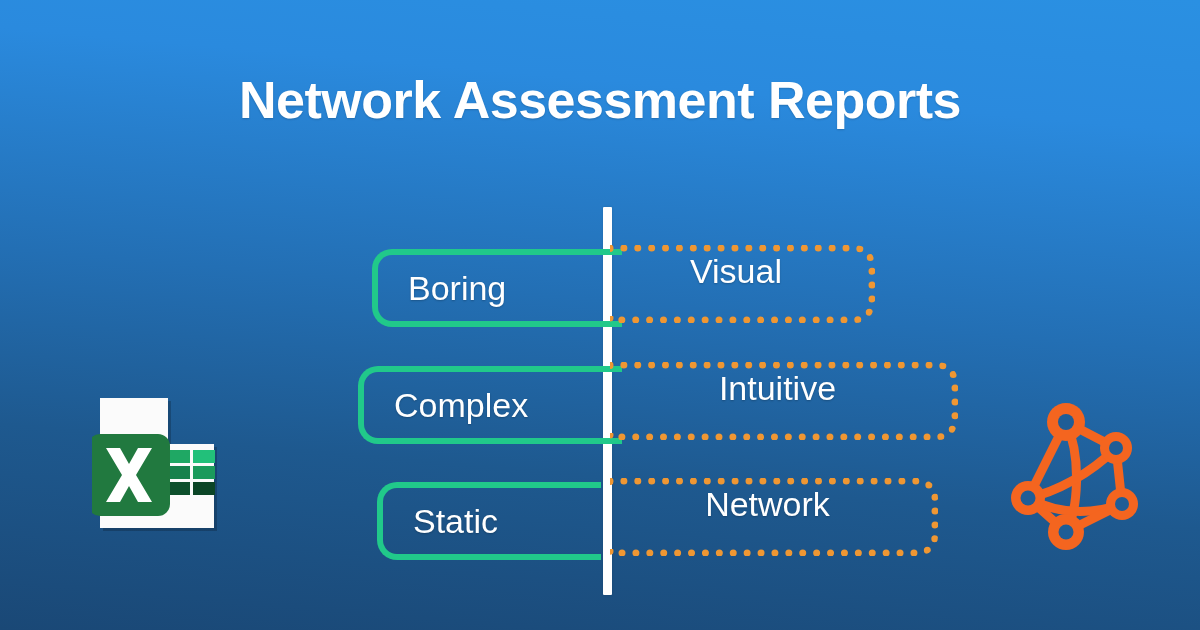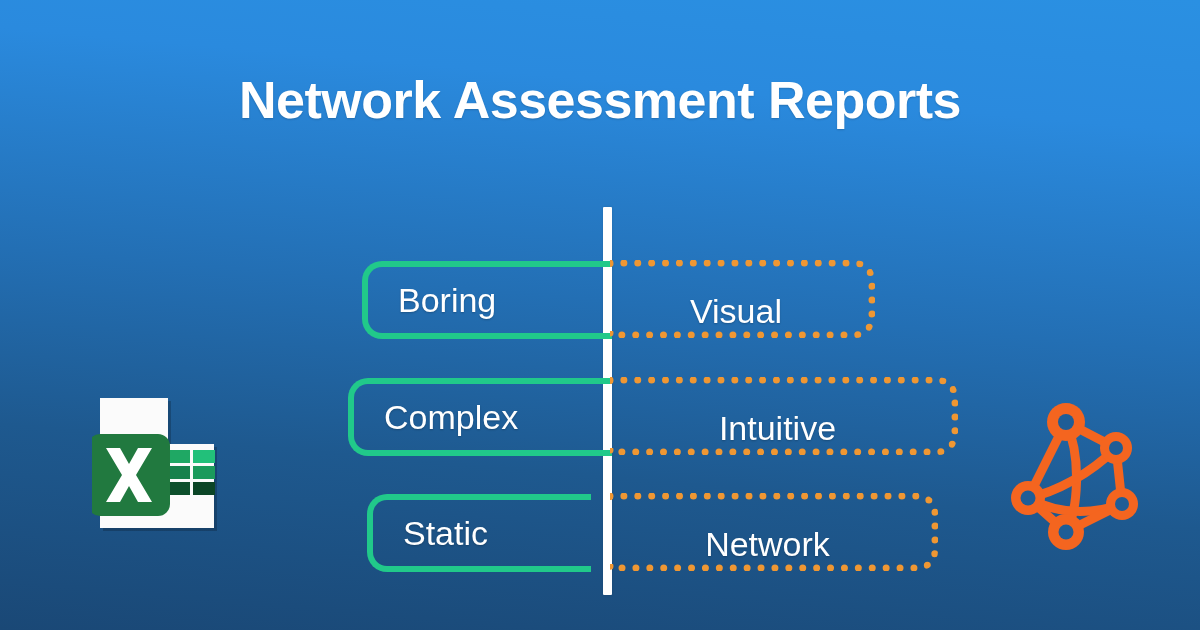--- a/index.html
+++ b/index.html
@@ -29,42 +29,42 @@
   }
 
   
   .row { position:absolute; height:78px; }
   .row-1 { top:245px; }
   .row-2 { top:362px; }
   .row-3 { top:478px; }
 
   
   .pill-left {
-    position:absolute; top:16px; height:78px;
+    position:absolute; top:4px; height:78px;
     border:6px solid #21c98a;
     border-radius:20px 0 0 20px;
     border-right:none;
-    display:flex; align-items:center;
+    display:flex; align-items:center;margin-left:10px;
   }
   .pill-left .label {
     color:#ffffff; font-size:34px; font-weight:400;
     padding-left:30px; white-space:nowrap;
     text-shadow:0 1px 2px rgba(0,0,0,0.22);
   }
   .pill-left.r1 { left:362px; width:250px; }
   .pill-left.r2 { left:348px; width:264px; }
   .pill-left.r3 { left:367px; width:224px; }
 
   
   .pill-right {
-    position:absolute; top:15px; height:78px;
+    position:absolute; top:0; height:78px;
     border:7px dotted #ef9733;
     border-left:none;
     border-radius:0 20px 20px 0;
-    display:flex; align-items:flex-end; justify-content:center;
+    display:flex; align-items:flex-start; justify-content:center;
   }
   .pill-right .label {
     color:#ffffff; font-size:34px; font-weight:400;
     white-space:nowrap; margin-left:-6px;
     text-shadow:0 1px 2px rgba(0,0,0,0.22);
   }
   .pill-right.r1 { left:610px; width:265px; }
   .pill-right.r2 { left:610px; width:348px; }
   .pill-right.r3 { left:610px; width:328px; }
 

